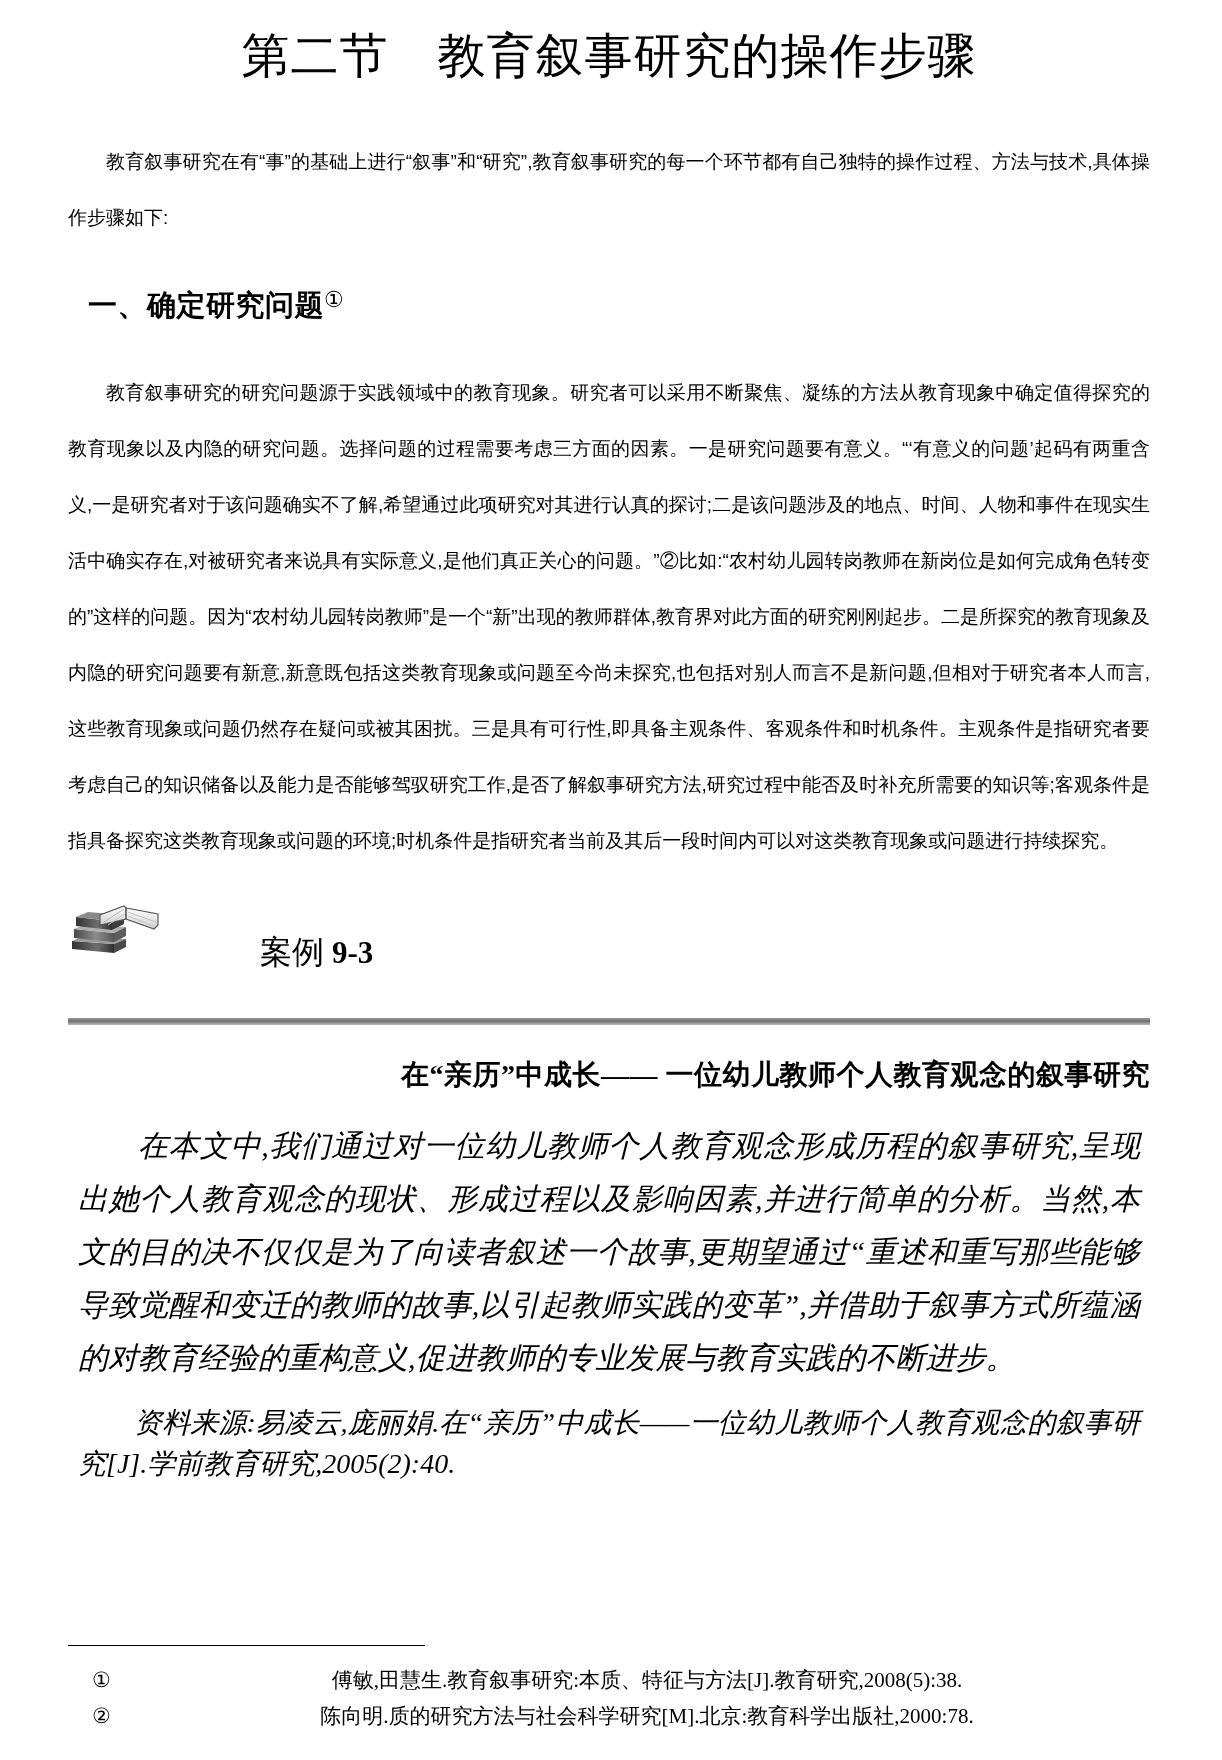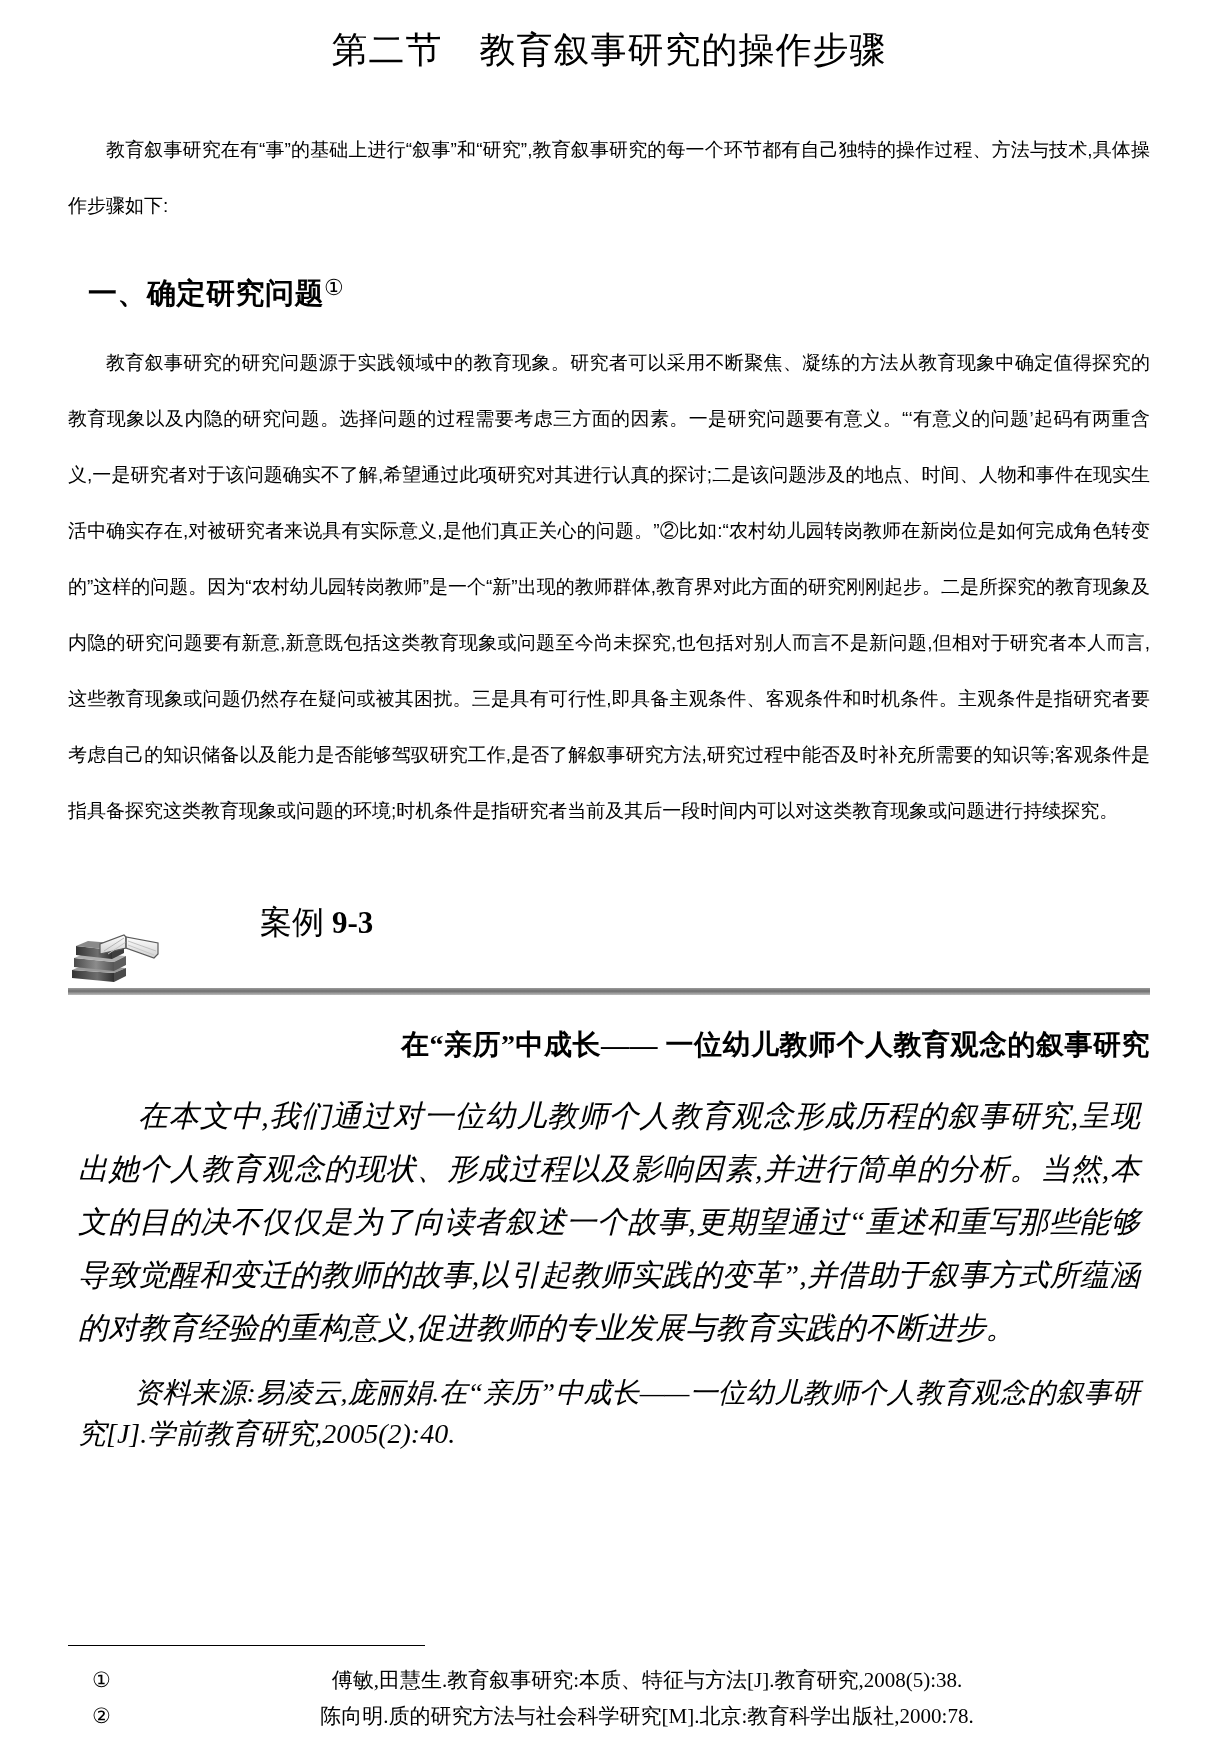--- a/index.html
+++ b/index.html
@@ -26,21 +26,21 @@
     top: 0;
     width: 1222px;
     padding: 0 72px 0 68px;
     box-sizing: border-box;
   }
 
   
   .page-title {
     text-align: center;
     font-family: "Liberation Serif", "DejaVu Serif", serif;
-    font-size: 36px;
+    font-size: 48px;
     line-height: 1.0;
     letter-spacing: 1px;
     font-weight: 400;
     margin: 16px 0 0 0;
     padding-top: 16px;
     white-space: pre;
   }
 
   
   .para {
@@ -53,21 +53,21 @@
     margin: 0;
     letter-spacing: 0px;
   }
   .para.indent {
     text-indent: 2em;
   }
   .intro-para {
     margin-top: 54px;
   }
   .body-para {
-    margin-top: 22px;
+    margin-top: 40px;
   }
 
   
   .section-heading {
     font-family: "Liberation Sans", "DejaVu Sans", sans-serif;
     font-weight: bold;
     font-size: 29px;
     line-height: 40px;
     margin: 34px 0 0 16px;
     padding-left: 4px;
@@ -79,21 +79,20 @@
     font-size: 22px;
     vertical-align: 8px;
   }
 
   
   .case-block {
     margin-top: 26px;
   }
   .case-header {
     display: flex;
-    align-items: flex-end;
     gap: 14px;
     padding-left: 2px;
   }
   .book-icon {
     width: 96px;
     height: 58px;
     flex: 0 0 auto;
     display: block;
   }
   .case-label {

